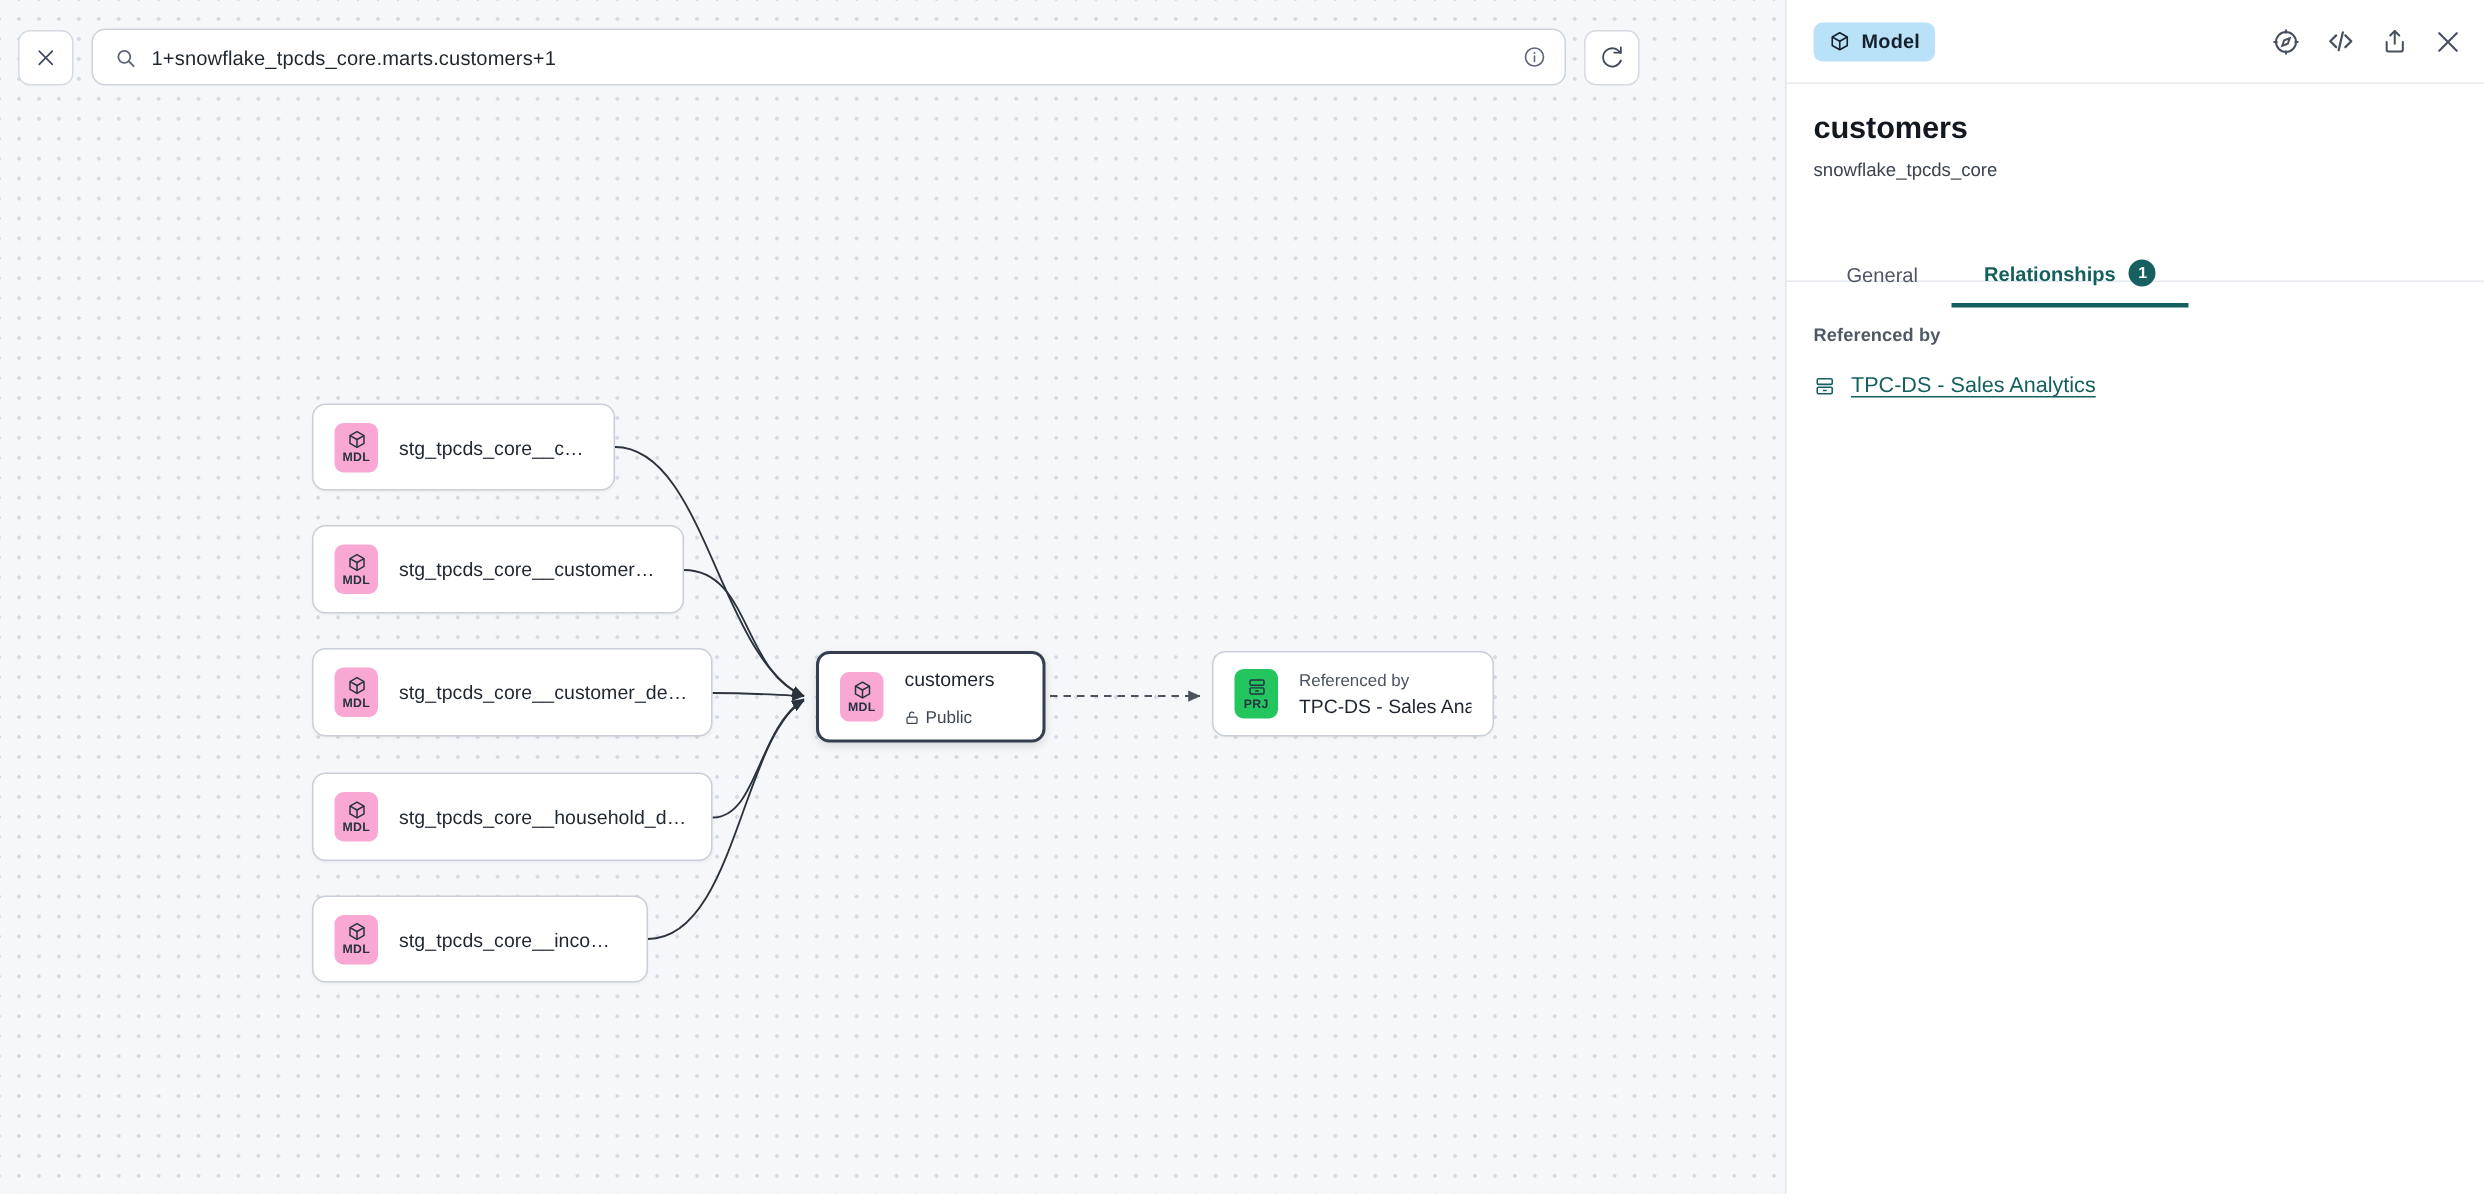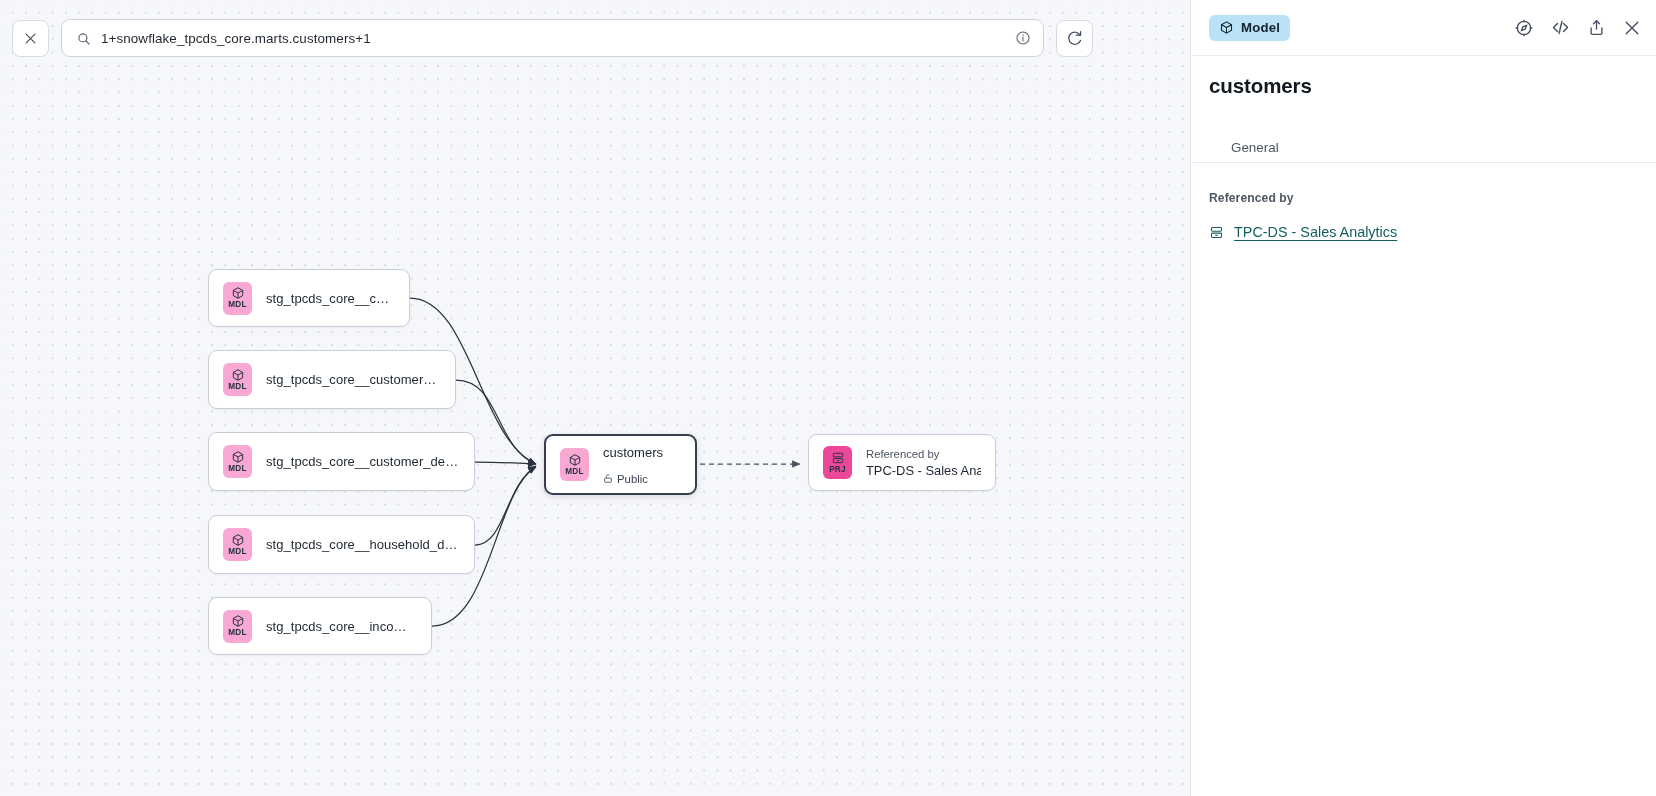--- a/index.html
+++ b/index.html
@@ -100,21 +100,21 @@
     width: 29px; height: 33px;
     border-radius: 6px;
     display: flex;
     flex-direction: column;
     align-items: center;
     justify-content: center;
     gap: 0px;
     flex: none;
   }
   .badge.mdl { background: #f9a8d4; color: #26323f; }
-  .badge.prj { background: #ec4899; color: #26323f; justify-content: center; }
+  .badge.prj { background: #22c55e; color: #26323f; justify-content: center; }
   .badge .btext {
     font-size: 8.2px;
     font-weight: 700;
     letter-spacing: .25px;
     line-height: 1;
     margin-top: 1px;
   }
   .node-label {
     font-size: 13px;
     color: #1f2733;
@@ -193,21 +193,21 @@
     border-bottom: 1px solid #e4e8ee;
   }
   .tab {
     padding: 10px 22px 11px 22px;
     font-size: 13.4px;
     color: #4d5663;
     cursor: pointer;
     border-bottom: 3px solid transparent;
     display: flex; align-items: center; gap: 9px;
     position: relative;
-    top: 7px;
+    top: 18px;
   }
   .tab.active {
     color: #14605f;
     font-weight: 700;
     border-bottom-color: #14605f;
   }
   .tab .cnt {
     background: #16605f;
     color: #fff;
     font-size: 10.6px;
@@ -440,25 +440,30 @@
         <span class="act">
           <svg width="20" height="20" viewBox="0 0 24 24" fill="none" stroke="currentColor" stroke-width="1.7" stroke-linecap="round">
             <path d="M5 5 19 19M19 5 5 19"></path>
           </svg>
         </span>
       </span>
     </div>
 
     <div id="panel-head">
       <div class="ttl">customers</div>
+      <div class="sub">snowflake_tpcds_core</div>
     </div>
 
     <div id="tabs">
       <div class="tab">
         <span>General</span>
+      </div>
+      <div class="tab active">
+        <span>Relationships</span>
+        <span class="cnt">1</span>
       </div>
     </div>
 
     <div id="panel-body">
       <div class="sec-label">Referenced by</div>
 
       <div class="ref-item">
         <span class="icon">
           <svg width="15" height="15" viewBox="0 0 24 24" fill="none" stroke="currentColor" stroke-width="1.7" stroke-linejoin="round">
             <rect x="4" y="4" width="16" height="6" rx="1.5"></rect>

